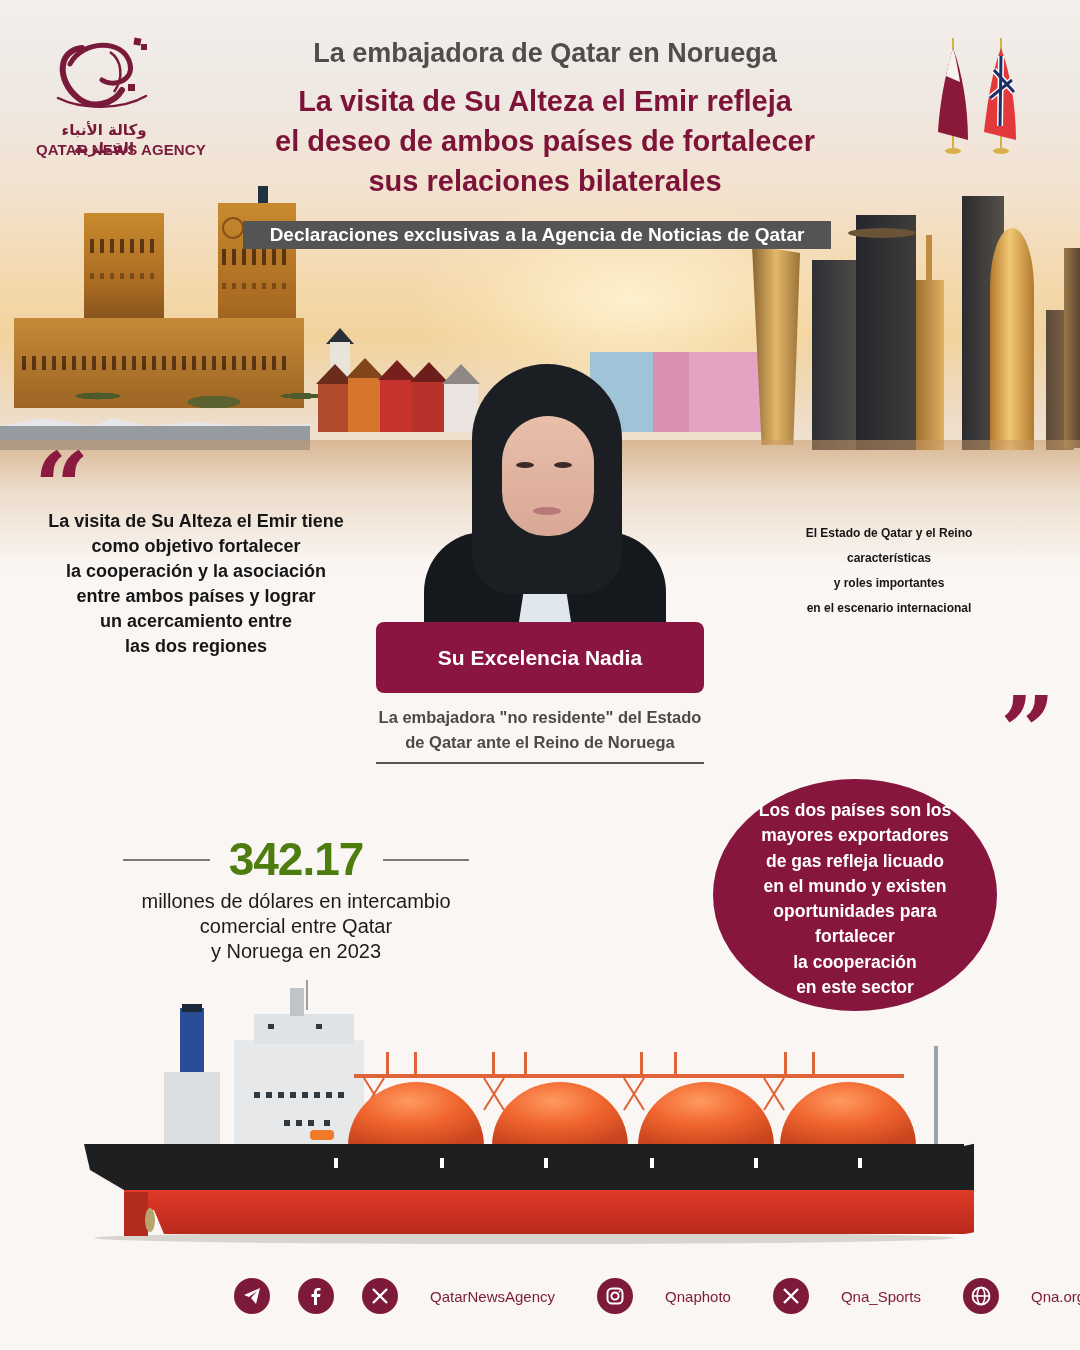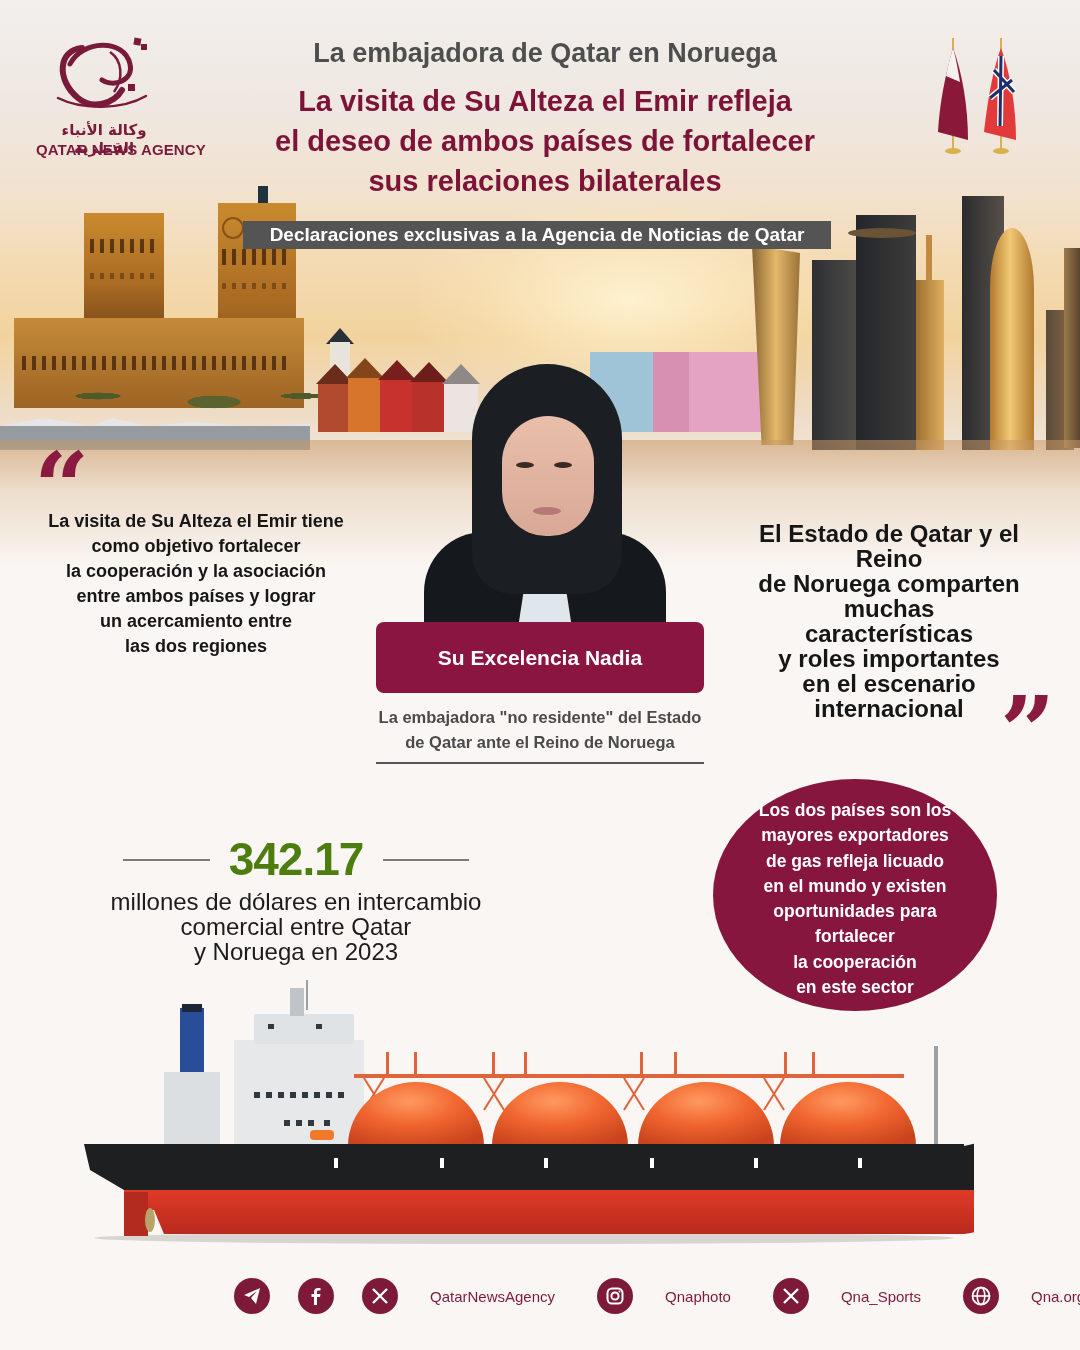--- a/index.html
+++ b/index.html
@@ -92,21 +92,21 @@
   
   .qmark { font-family: "DejaVu Serif", "Liberation Serif", serif; font-weight: bold; color: #8a1a40; font-size: 96px; line-height: 1; }
   .qmark-open { left: 34px; top: 440px; }
   .qmark-close { left: 1000px; top: 684px; }
   .quote-left {
     left: 26px; top: 509px; width: 340px; text-align: center;
     font-family: "Liberation Sans", sans-serif; font-size: 18px; line-height: 25px; color: #161616; font-weight: bold;
   }
   .quote-right {
     left: 730px; top: 521px; width: 318px; text-align: center;
-    font-family: "Liberation Sans", sans-serif; font-size: 24px; line-height: 25px; color: #161616; font-weight: bold;
+    font-family: "Liberation Sans", sans-serif; font-size: 12px; line-height: 25px; color: #161616; font-weight: bold;
   }
 
   
   .portrait { left: 420px; top: 362px; width: 250px; height: 262px; overflow: hidden; }
   .hijab { position: absolute; left: 52px; top: 2px; width: 150px; height: 230px; background: #1b1f24; border-radius: 75px 75px 40px 40px; }
   .face { position: absolute; left: 82px; top: 54px; width: 92px; height: 120px; background: linear-gradient(180deg,#e8bfaa 0%, #d9a896 100%); border-radius: 46px 46px 44px 44px; }
   .eye { position: absolute; top: 100px; width: 18px; height: 6px; background: #3a2a24; border-radius: 50%; }
   .lips { position: absolute; left: 113px; top: 145px; width: 28px; height: 8px; background: #b87878; border-radius: 50%; }
   .coat { position: absolute; left: 4px; top: 170px; width: 242px; height: 100px; background: #15181c; border-radius: 60px 60px 0 0; }
   .shirt { position: absolute; left: 98px; top: 196px; width: 54px; height: 70px; background: #dfe6ec; clip-path: polygon(20% 0, 80% 0, 100% 100%, 0 100%); }
@@ -125,21 +125,21 @@
   
   .stat-line { height: 2px; background: #7a7a7a; top: 859px; }
   .stat-line-l { left: 123px; width: 87px; }
   .stat-line-r { left: 383px; width: 86px; }
   .stat-number {
     left: 210px; top: 832px; width: 172px; text-align: center;
     font-family: "Liberation Sans", sans-serif; font-weight: bold; font-size: 46px; color: #4d7c0f; letter-spacing: -1px;
   }
   .stat-desc {
     left: 110px; top: 889px; width: 372px; text-align: center;
-    font-family: "Liberation Sans", sans-serif; font-size: 24px; line-height: 25px; color: #1c1c1c;
+    font-family: "Liberation Sans", sans-serif; font-size: 20px; line-height: 25px; color: #1c1c1c;
   }
 
   
   .circle {
     left: 713px; top: 779px; width: 284px; height: 232px; border-radius: 50%;
     background: #87163f;
   }
   .circle-text {
     left: 727px; top: 798px; width: 256px; text-align: center;
     font-family: "Liberation Sans", sans-serif; font-size: 17.5px; line-height: 25.3px; color: #ffffff; font-weight: bold;
@@ -243,21 +243,20 @@
 <div class="abs quote-left">
   <div>La visita de Su Alteza el Emir tiene</div>
   <div>como objetivo fortalecer</div>
   <div>la cooperación y la asociación</div>
   <div>entre ambos países y lograr</div>
   <div>un acercamiento entre</div>
   <div>las dos regiones</div>
 </div>
 <div class="abs quote-right">
   <div>El Estado de Qatar y el Reino</div>
-  <div>de Noruega comparten muchas</div>
   <div>características</div>
   <div>y roles importantes</div>
   <div>en el escenario internacional</div>
 </div>
 <div class="abs qmark qmark-close">”</div>
 
 <div class="abs portrait">
   <div class="coat"></div>
   <div class="shirt"></div>
   <div class="hijab"></div>

